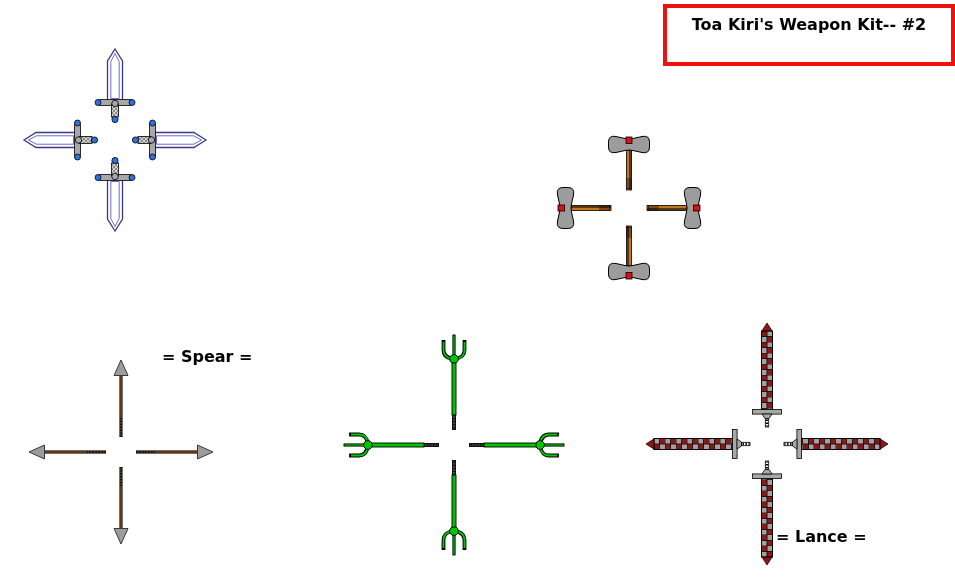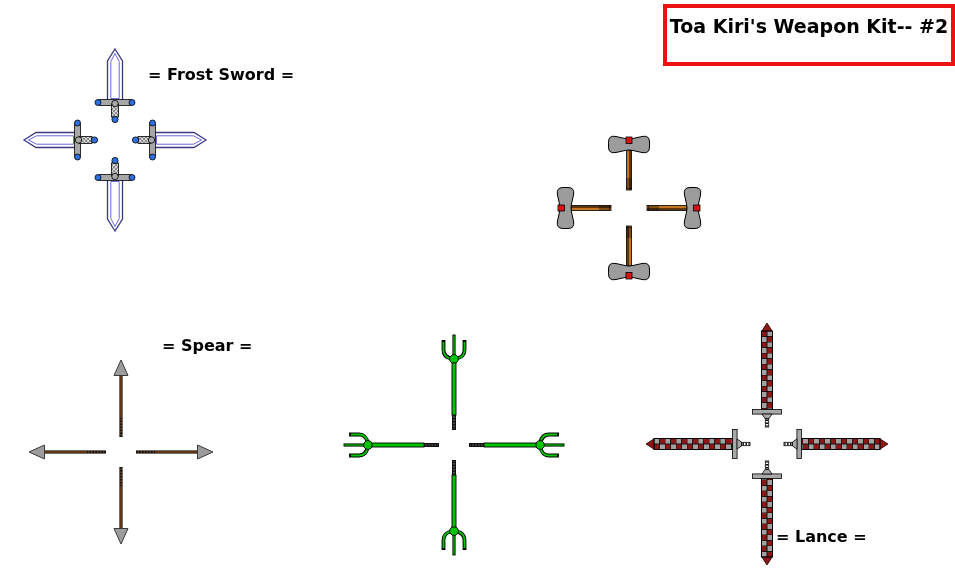--- a/index.html
+++ b/index.html
@@ -24,21 +24,21 @@
     left:663px;top:4px;
     width:292px;height:62px;
     box-sizing:border-box;
     border:4px solid var(--title-border,#e11);
     background:#fff;
     text-align:center;
   }
   .title-text{
     margin-top:7px;
     font-weight:bold;
-    font-size:19px;
+    font-size:16px;
     color:var(--label-text,#000);
     white-space:nowrap;
   }
   
   .blue{fill:var(--accent-blue);stroke:#000;stroke-width:.8}
   .metal{fill:var(--metal-gray);stroke:#000;stroke-width:.8}
   .sword-blade{fill:#fff;stroke:var(--blade-outline);stroke-width:1.3}
   .sword-blade-inner{fill:none;stroke:var(--blade-inner);stroke-width:1}
   .grip{fill:url(#pat-grip);stroke:#000;stroke-width:.8}
   .axe-head{fill:var(--axe-gray);stroke:#000;stroke-width:1}
@@ -165,24 +165,23 @@
     </g>
 
     <g transform="translate(767,444)">
       <use href="#spr-lance"></use>
       <use href="#spr-lance" transform="rotate(90)"></use>
       <use href="#spr-lance" transform="rotate(180)"></use>
       <use href="#spr-lance" transform="rotate(270)"></use>
     </g>
   </svg>
 
-  <div class="wlabel" style="left:148px;top:65px">= Frost Sword =</div>
 
 
-  <div class="wlabel" style="left:162px;top:336px">= Spear =</div>
+  <div class="wlabel" style="left:162px;top:347px">= Spear =</div>
 
   <div class="wlabel" style="left:776px;top:527px">= Lance =</div>
 
   <div class="title-box">
     <div class="title-text">Toa Kiri's Weapon Kit-- #2</div>
   </div>
 
 </div>
 
 </body></html>

